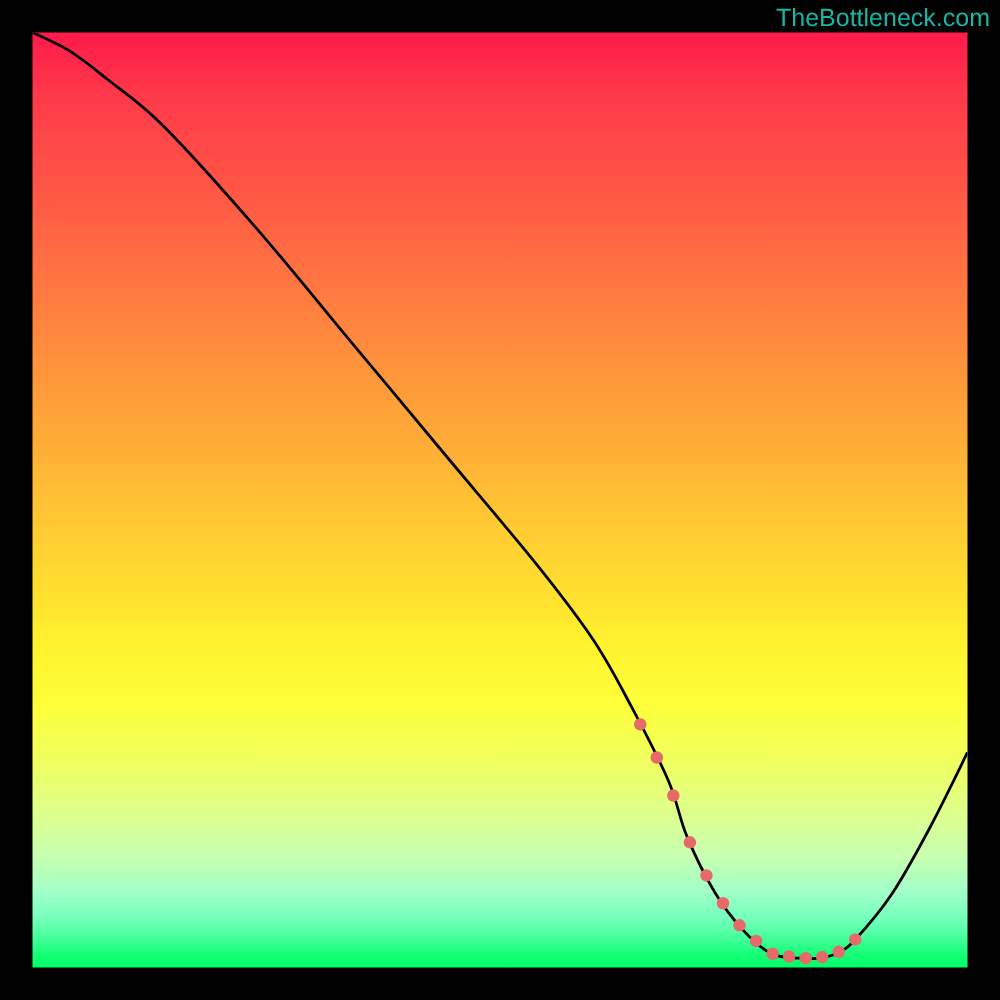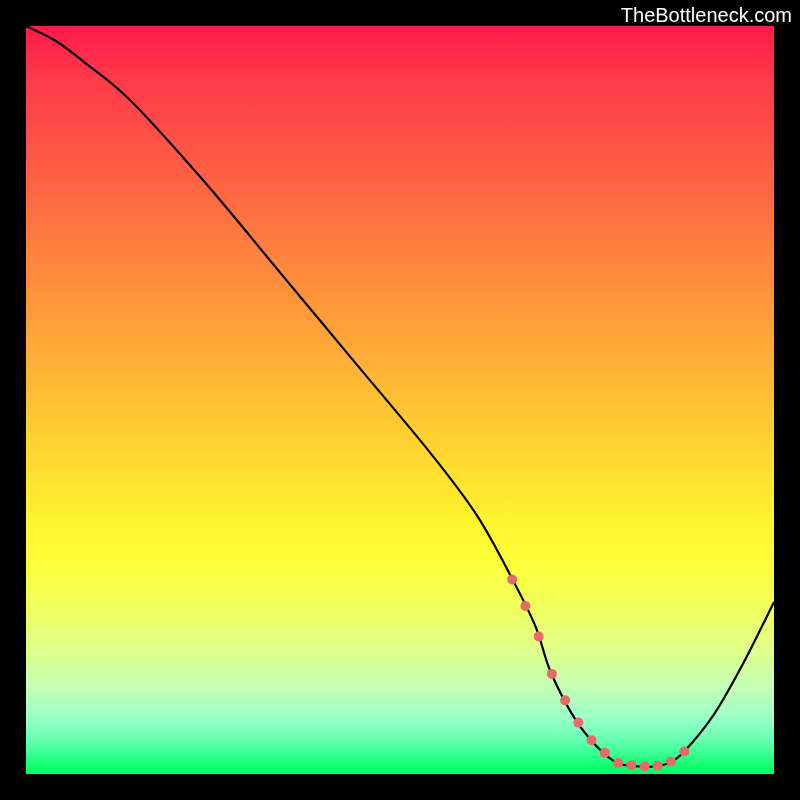--- a/index.html
+++ b/index.html
@@ -8,21 +8,21 @@
     background: #000;
     width: 800px;
     height: 800px;
     position: relative;
     font-family: Arial, sans-serif;
   }
   .watermark {
     position: absolute;
     top: 4px;
     right: 8px;
-    color: #ffffff;
+    color: #14b8a6;
     font-size: 20px;
     font-weight: 500;
     z-index: 10;
   }
   .plot-area {
     position: absolute;
     left: 26px;
     top: 26px;
     width: 748px;
     height: 748px;

